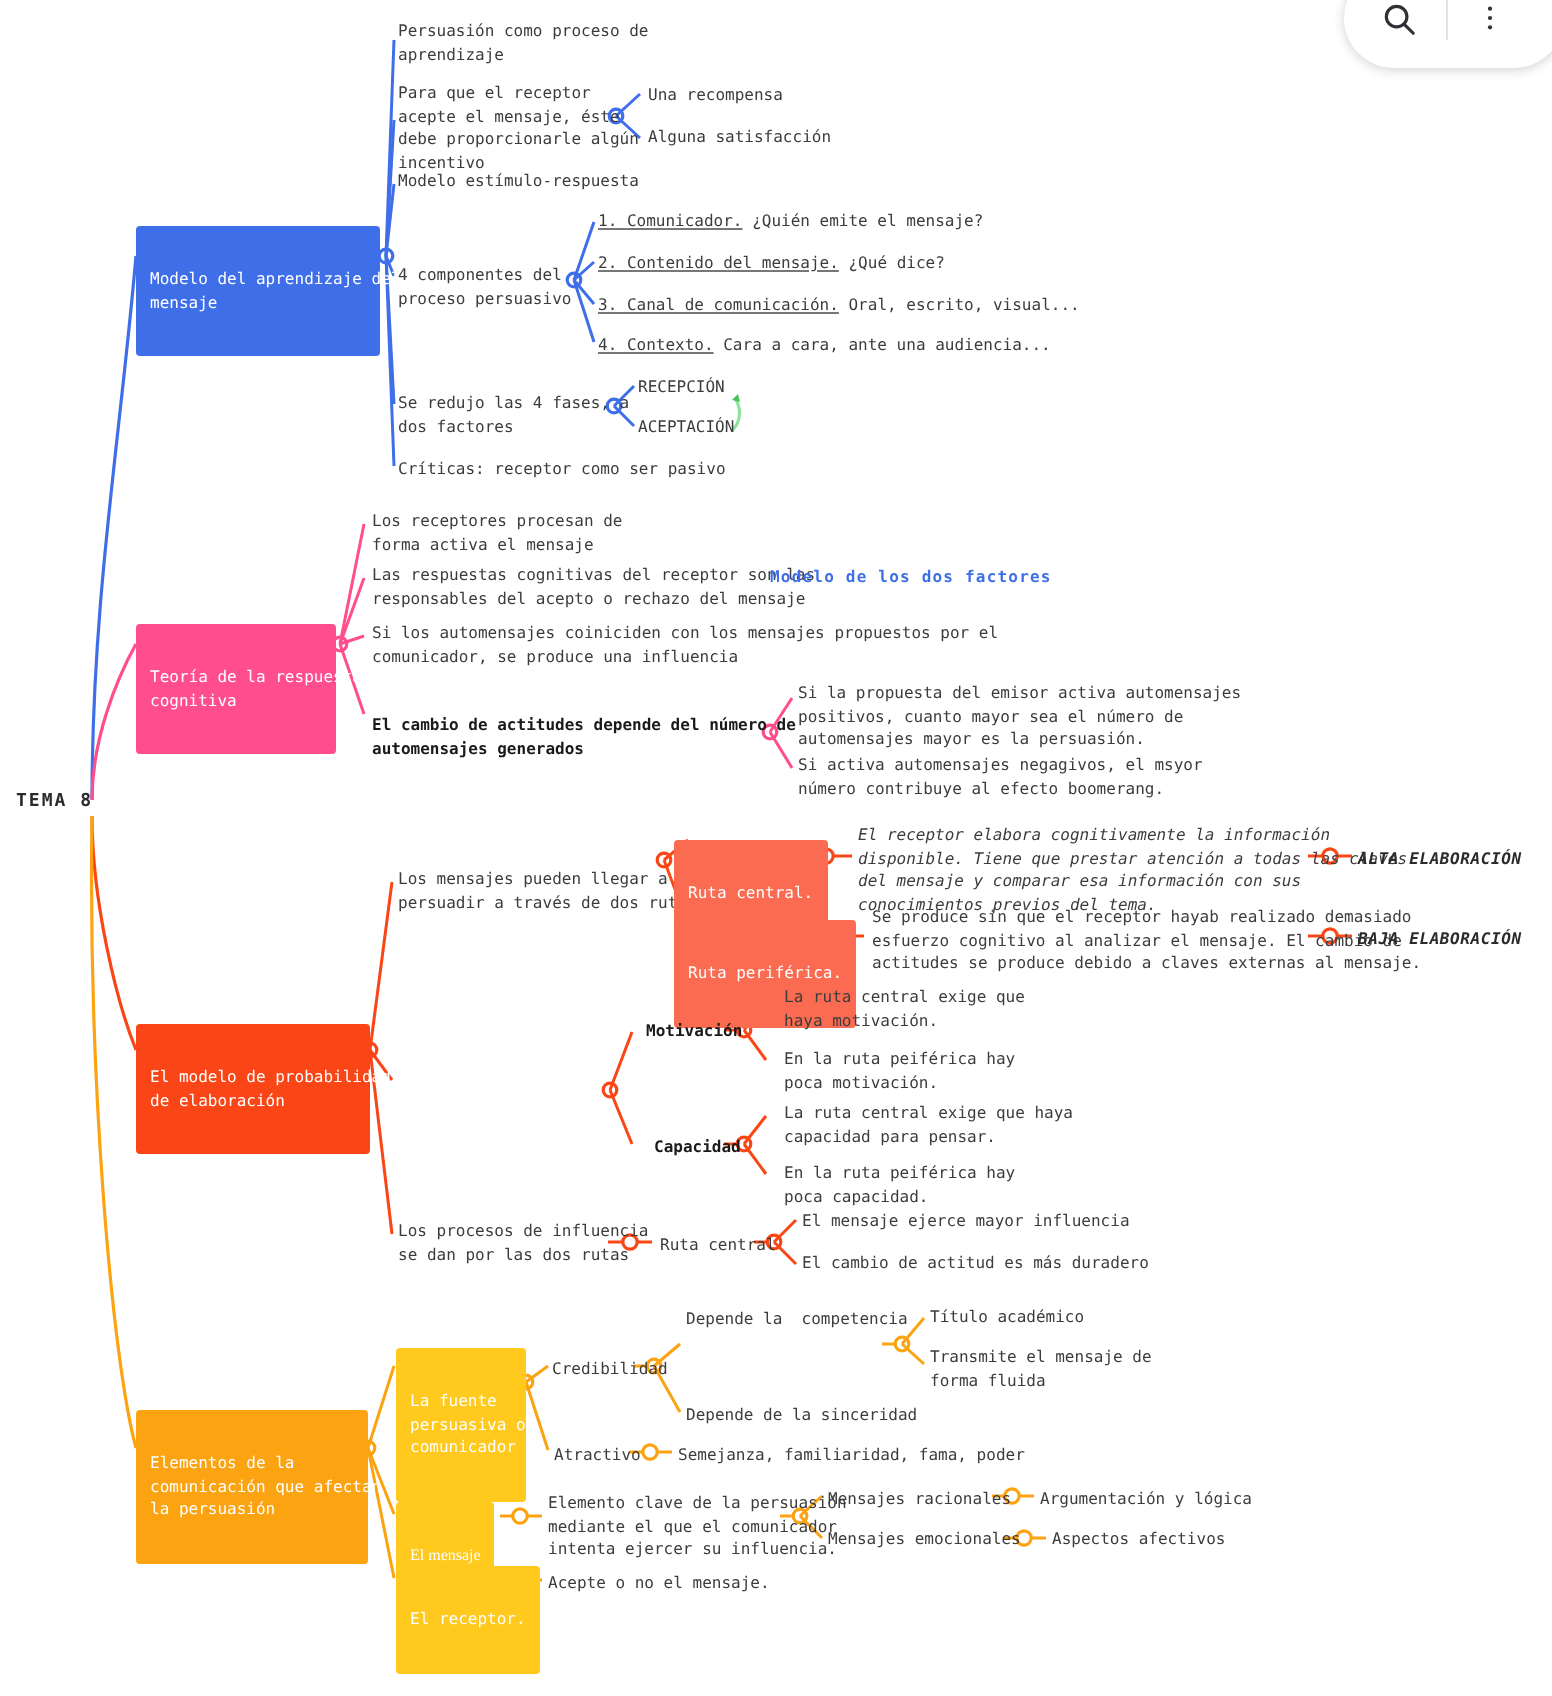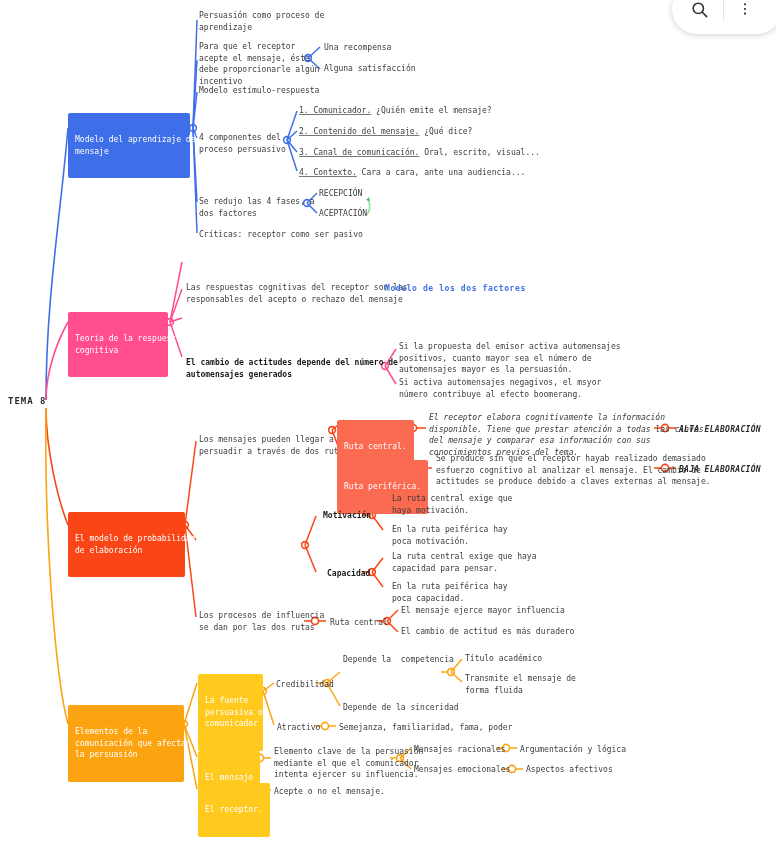--- a/index.html
+++ b/index.html
@@ -250,22 +250,26 @@
   <div class="node txt" style="left:199px; top:196px;">Se redujo las 4 fases, a
 dos factores</div>
   <div class="node txt" style="left:319px; top:188px;">RECEPCIÓN</div>
   <div class="node txt" style="left:319px; top:208px;">ACEPTACIÓN</div>
 
   <div class="node txt" style="left:199px; top:229px;">Críticas: receptor como ser pasivo</div>
 
   <div class="box box-pink" style="left:68px; top:312px; width:100px;">Teoría de la respuesta
 cognitiva</div>
 
+  <div class="node txt" style="left:186px; top:255px;">Los receptores procesan de
+forma activa el mensaje</div>
   <div class="node txt" style="left:186px; top:282px;">Las respuestas cognitivas del receptor son las
 responsables del acepto o rechazo del mensaje</div>
+  <div class="node txt" style="left:186px; top:311px;">Si los automensajes coiniciden con los mensajes propuestos por el
+comunicador, se produce una influencia</div>
   <div class="node txt txt-b" style="left:186px; top:357px;">El cambio de actitudes depende del número de
 automensajes generados</div>
 
   <div class="node txt" style="left:399px; top:341px;">Si la propuesta del emisor activa automensajes
 positivos, cuanto mayor sea el número de
 automensajes mayor es la persuasión.</div>
   <div class="node txt" style="left:399px; top:377px;">Si activa automensajes negagivos, el msyor
 número contribuye al efecto boomerang.</div>
 
   <div class="node txt-blue" style="left:385px; top:283px;">Modelo de los dos factores</div>
@@ -319,21 +323,21 @@
   <div class="node txt" style="left:276px; top:679px;">Credibilidad</div>
   <div class="node txt" style="left:343px; top:654px;">Depende la  competencia</div>
   <div class="node txt" style="left:465px; top:653px;">Título académico</div>
   <div class="node txt" style="left:465px; top:673px;">Transmite el mensaje de
 forma fluida</div>
   <div class="node txt" style="left:343px; top:702px;">Depende de la sinceridad</div>
 
   <div class="node txt" style="left:277px; top:722px;">Atractivo</div>
   <div class="node txt" style="left:339px; top:722px;">Semejanza, familiaridad, fama, poder</div>
 
-  <div class="box box-yellow" style="left:198px; top:751px;">El mensaje</div>
+  <div class="box box-yellow" style="left:198px; top:751px;font-family:Liberation Serif, serif;">El mensaje</div>
   <div class="node txt" style="left:274px; top:746px;">Elemento clave de la persuasión
 mediante el que el comunicador
 intenta ejercer su influencia.</div>
   <div class="node txt" style="left:414px; top:744px;">Mensajes racionales</div>
   <div class="node txt" style="left:520px; top:744px;">Argumentación y lógica</div>
   <div class="node txt" style="left:414px; top:764px;">Mensajes emocionales</div>
   <div class="node txt" style="left:526px; top:764px;">Aspectos afectivos</div>
 
   <div class="box box-yellow" style="left:198px; top:783px;">El receptor.</div>
   <div class="node txt" style="left:274px; top:786px;">Acepte o no el mensaje.</div>

